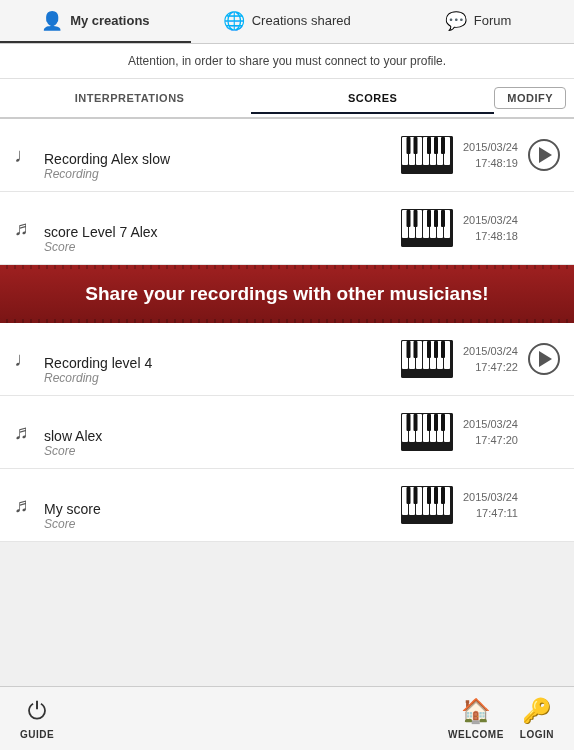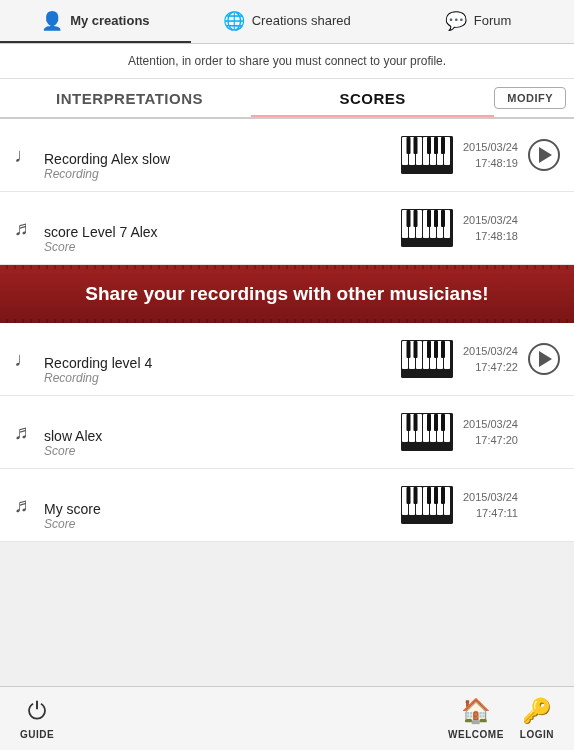--- a/index.html
+++ b/index.html
@@ -56,32 +56,32 @@
       display: flex;
       align-items: center;
       background: #fff;
       border-bottom: 2px solid #ccc;
       padding: 0 8px;
       height: 40px;
     }
     .filter-tab {
       flex: 1;
       text-align: center;
-      font-size: 15px;
+      font-size: 11px;
       font-weight: 600;
       color: #555;
       letter-spacing: 0.5px;
       text-transform: uppercase;
       cursor: pointer;
       padding: 8px 0;
       border-bottom: 2px solid transparent;
       margin-bottom: -2px;
     }
     .filter-tab.active {
-      border-bottom: 2px solid #fca5a5;
+      border-bottom: 2px solid #0f172a;
       color: #111;
     }
     .filter-modify-btn {
       border: 1px solid #aaa;
       border-radius: 4px;
       padding: 4px 12px;
       font-size: 11px;
       font-weight: 600;
       color: #444;
       background: #fff;

